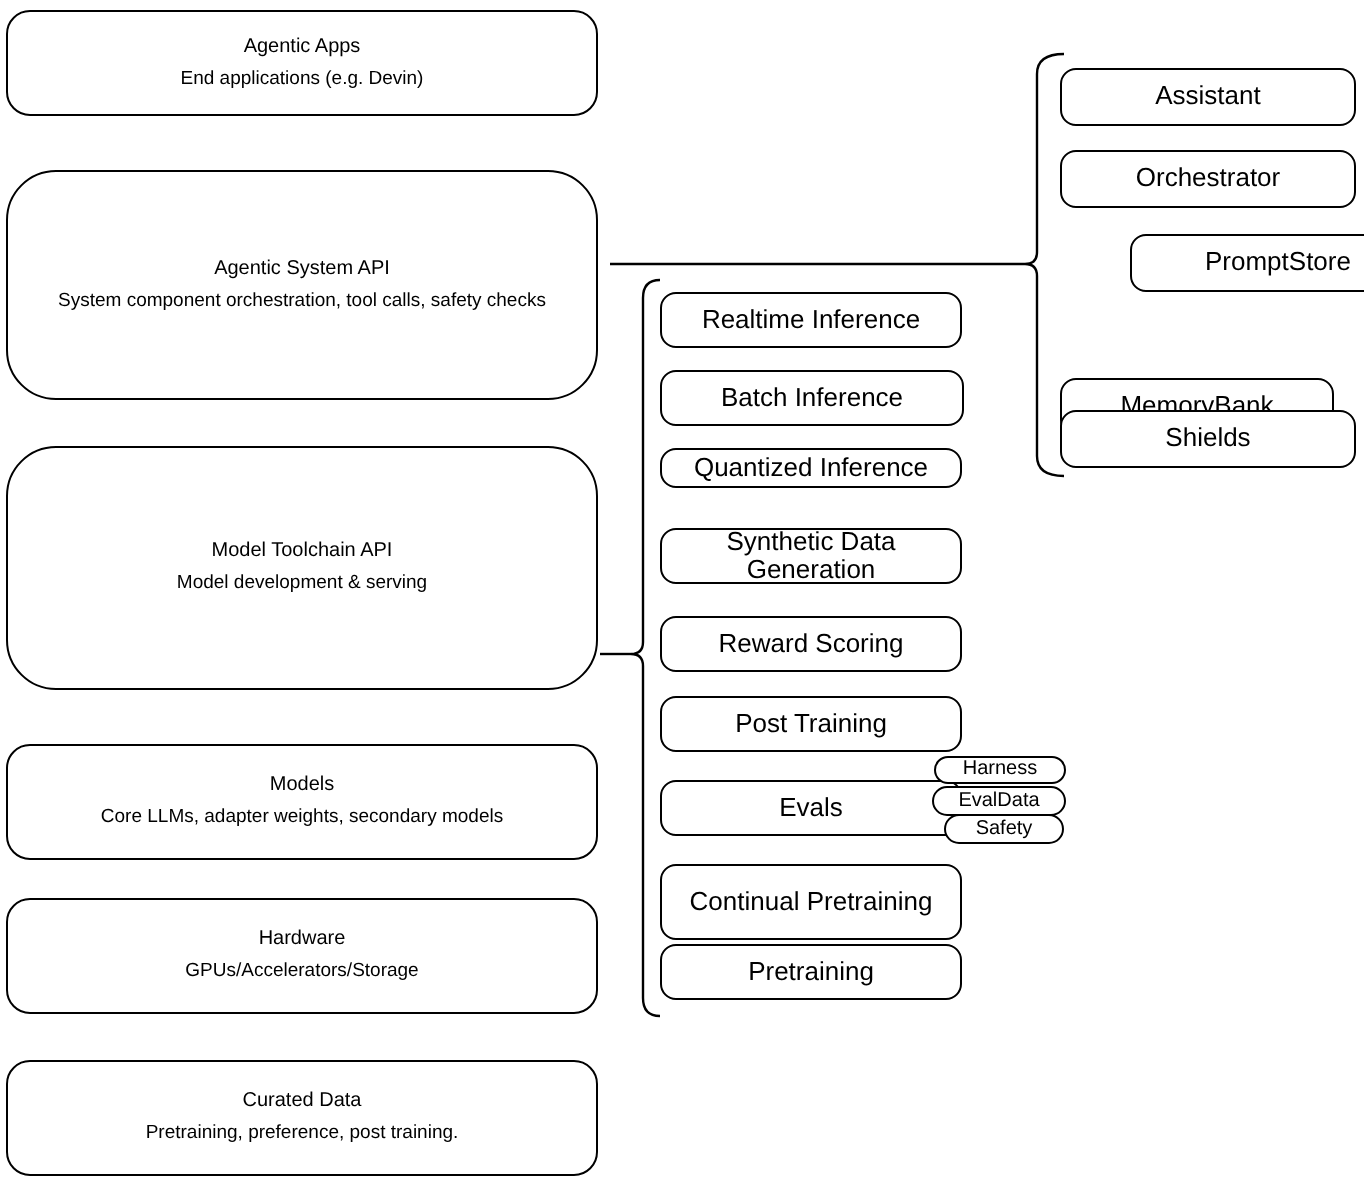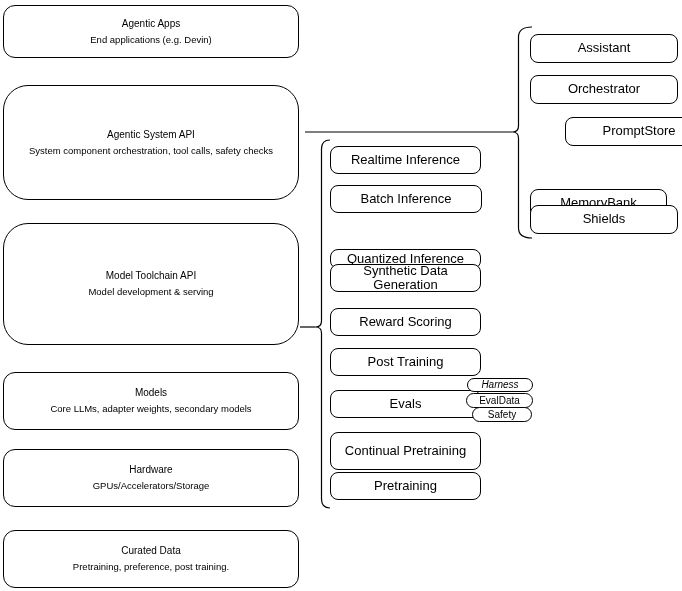--- a/index.html
+++ b/index.html
@@ -67,21 +67,21 @@
     <span class="title">Curated Data</span>
     <span class="subtitle">Pretraining, preference, post training.</span>
   </div>
 
   <div class="node chip" style="left:330px;top:146px;width:151px;height:28px;">
     <span>Realtime Inference</span>
   </div>
   <div class="node chip" style="left:330px;top:185px;width:152px;height:28px;">
     <span>Batch Inference</span>
   </div>
-  <div class="node chip" style="left:330px;top:224px;width:151px;height:20px;margin-top:25px;">
+  <div class="node chip" style="left:330px;top:224px;width:151px;height:20px;">
     <span>Quantized Inference</span>
   </div>
   <div class="node chip" style="left:330px;top:264px;width:151px;height:28px;">
     <span>Synthetic Data Generation</span>
   </div>
   <div class="node chip" style="left:330px;top:308px;width:151px;height:28px;">
     <span>Reward Scoring</span>
   </div>
   <div class="node chip" style="left:330px;top:348px;width:151px;height:28px;">
     <span>Post Training</span>
@@ -89,21 +89,21 @@
   <div class="node chip" style="left:330px;top:390px;width:151px;height:28px;">
     <span>Evals</span>
   </div>
   <div class="node chip" style="left:330px;top:432px;width:151px;height:38px;">
     <span>Continual Pretraining</span>
   </div>
   <div class="node chip" style="left:330px;top:472px;width:151px;height:28px;">
     <span>Pretraining</span>
   </div>
 
-  <div class="tag" style="left:467px;top:378px;width:66px;height:14px;font-style:italic;">
+  <div class="tag" style="left:467px;top:378px;width:66px;height:14px;">
     <span>Harness</span>
   </div>
   <div class="tag" style="left:466px;top:393px;width:67px;height:15px;">
     <span>EvalData</span>
   </div>
   <div class="tag" style="left:472px;top:407px;width:60px;height:15px;">
     <span>Safety</span>
   </div>
 
   <div class="node chip" style="left:530px;top:34px;width:148px;height:29px;">

